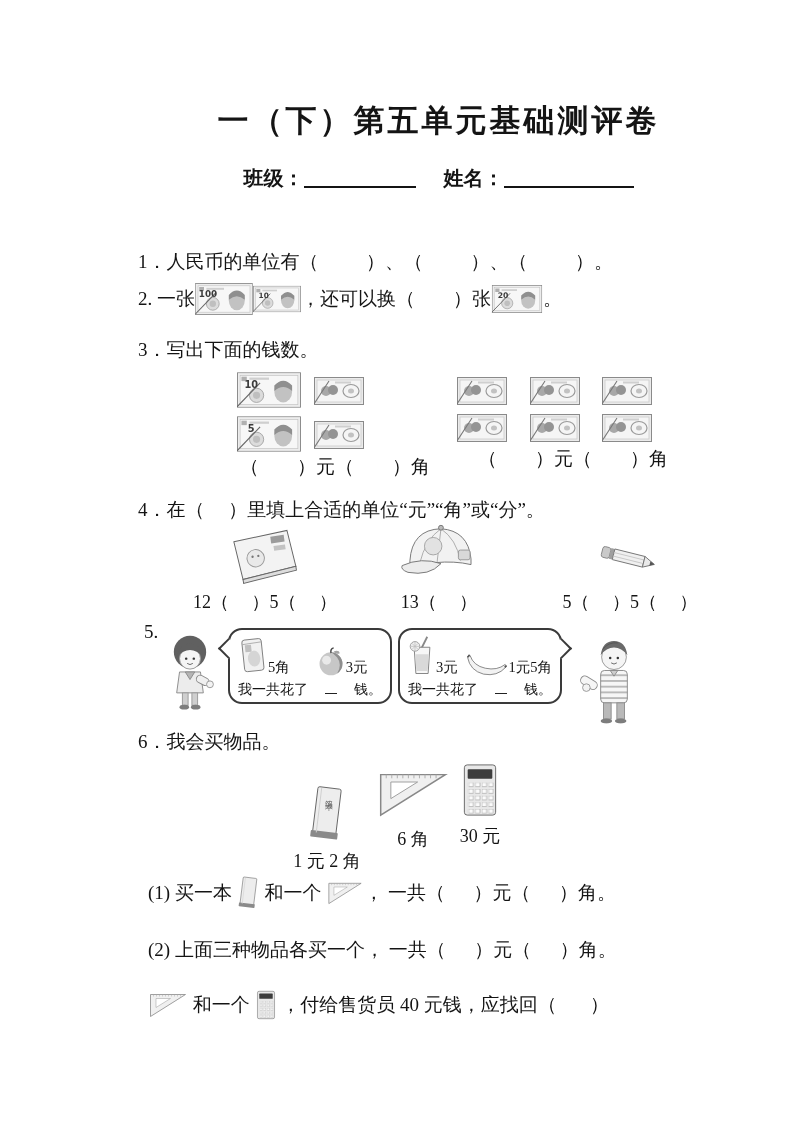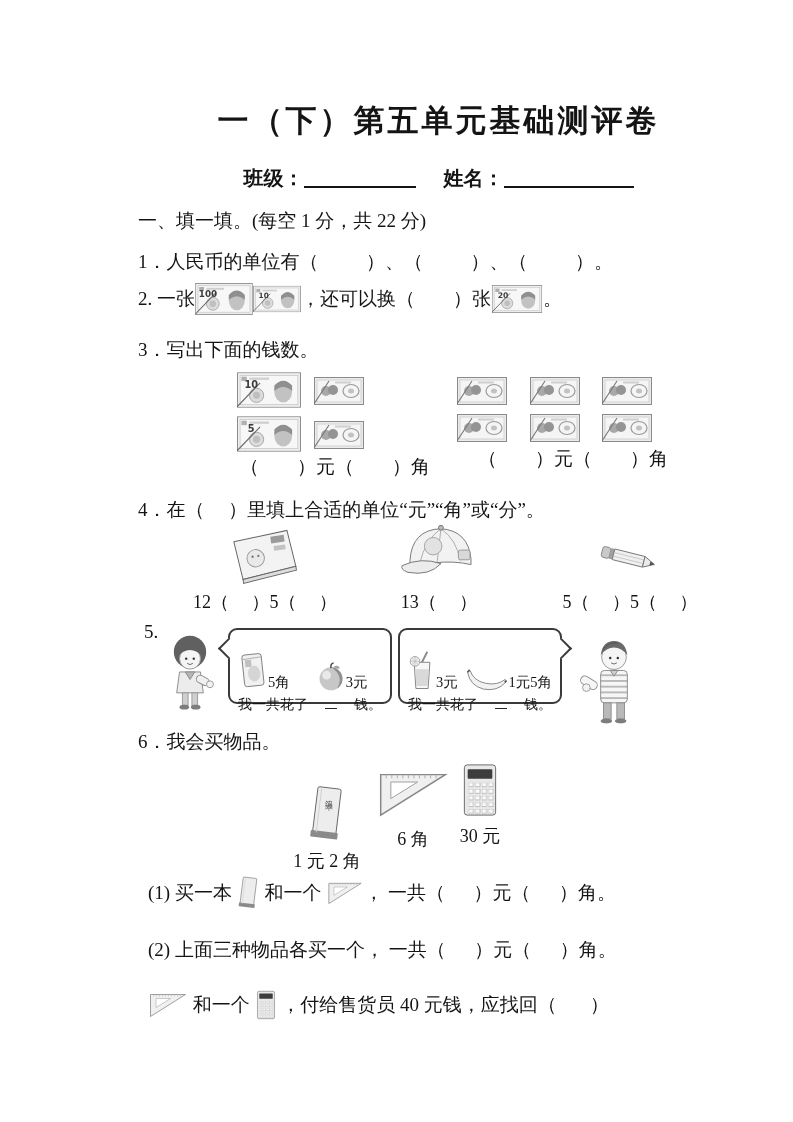--- a/index.html
+++ b/index.html
@@ -9,22 +9,22 @@
   .row{display:flex;align-items:center;white-space:pre;}
   .title{left:0;width:100%;text-align:center;top:101px;font-size:31px;font-weight:bold;letter-spacing:3px;}
   .classline{left:0;width:100%;top:165px;text-align:center;font-size:20px;font-weight:bold;}
   .blank{display:inline-block;border-bottom:2px solid #141414;vertical-align:-3px;height:1em;}
   .w110{width:112px;}.w125{width:130px;}
   .hgap{display:inline-block;width:28px;}
   .abs{position:absolute;}
   .ans{position:absolute;white-space:pre;font-size:19px;}
   .group{position:absolute;display:flex;flex-direction:column;align-items:center;}
   .group .lbl{white-space:pre;font-size:18px;margin-top:6px;}
-  .bubble{position:absolute;border:2px solid #3a3a3a;border-radius:9px;background:#fff;
-          width:164px;height:76px;padding:20px 8px 4px;box-sizing:border-box;}
+  .bubble{position:absolute;border:2px solid #3a3a3a;border-radius:14px;background:#fff;
+          width:164px;height:76px;padding:5px 8px 4px;box-sizing:border-box;}
   .bubble .r1{display:flex;align-items:flex-end;}
   .bubble .price{font-size:14.5px;white-space:pre;}
   .bubble .r2{display:flex;align-items:baseline;font-size:14px;margin-top:2px;white-space:pre;gap:17px;}
   .bblank{display:inline-block;width:54px;border-bottom:1.5px solid #222;height:1em;}
   .tail-l::before{content:"";position:absolute;left:-9px;top:11px;width:13px;height:13px;background:#fff;
           border-left:2px solid #3a3a3a;border-bottom:2px solid #3a3a3a;transform:rotate(45deg);}
   .tail-r::before{content:"";position:absolute;right:-9px;top:11px;width:13px;height:13px;background:#fff;
           border-right:2px solid #3a3a3a;border-top:2px solid #3a3a3a;transform:rotate(45deg);}
   .nv{font-family:"DejaVu Sans","Liberation Sans",sans-serif;font-weight:bold;font-size:11px;fill:#3c3c3c;text-anchor:middle;}
   .pagenum{left:0;width:100%;text-align:center;top:1036px;font-size:13.5px;color:#4a4a4a;}
@@ -189,21 +189,20 @@
         <rect x="45" y="70" width="8" height="17" fill="#b9b9b9" stroke="#8f8f8f"></rect>
         <ellipse cx="34" cy="89" rx="6" ry="2.6" fill="#7d7d7d"></ellipse>
         <ellipse cx="49" cy="89" rx="6" ry="2.6" fill="#7d7d7d"></ellipse>
       </symbol>
     </defs>
   </svg>
 
   <div class="line title">一（下）第五单元基础测评卷</div>
   <div class="line classline"><span>班级：</span><span class="blank w110"></span><span class="hgap"></span><span>姓名：</span><span class="blank w125"></span></div>
 
-  <div class="line" style="left:96px;top:209px">一、填一填。(每空 1 分，共 22 分)</div>
 
   <div class="line" style="left:96px;top:250px">1．人民币的单位有（          ）、（          ）、（          ）。</div>
 
   <div class="line row" style="left:96px;top:283px">
     <span>2. 一张</span>
     <svg class="ic" width="58" height="32" viewBox="0 0 72 40">
         <use href="#sym-yuan"></use>
         <text class="nv" x="16" y="18">100</text>
       </svg>
     <svg class="ic" width="48" height="28" viewBox="0 0 72 40">

